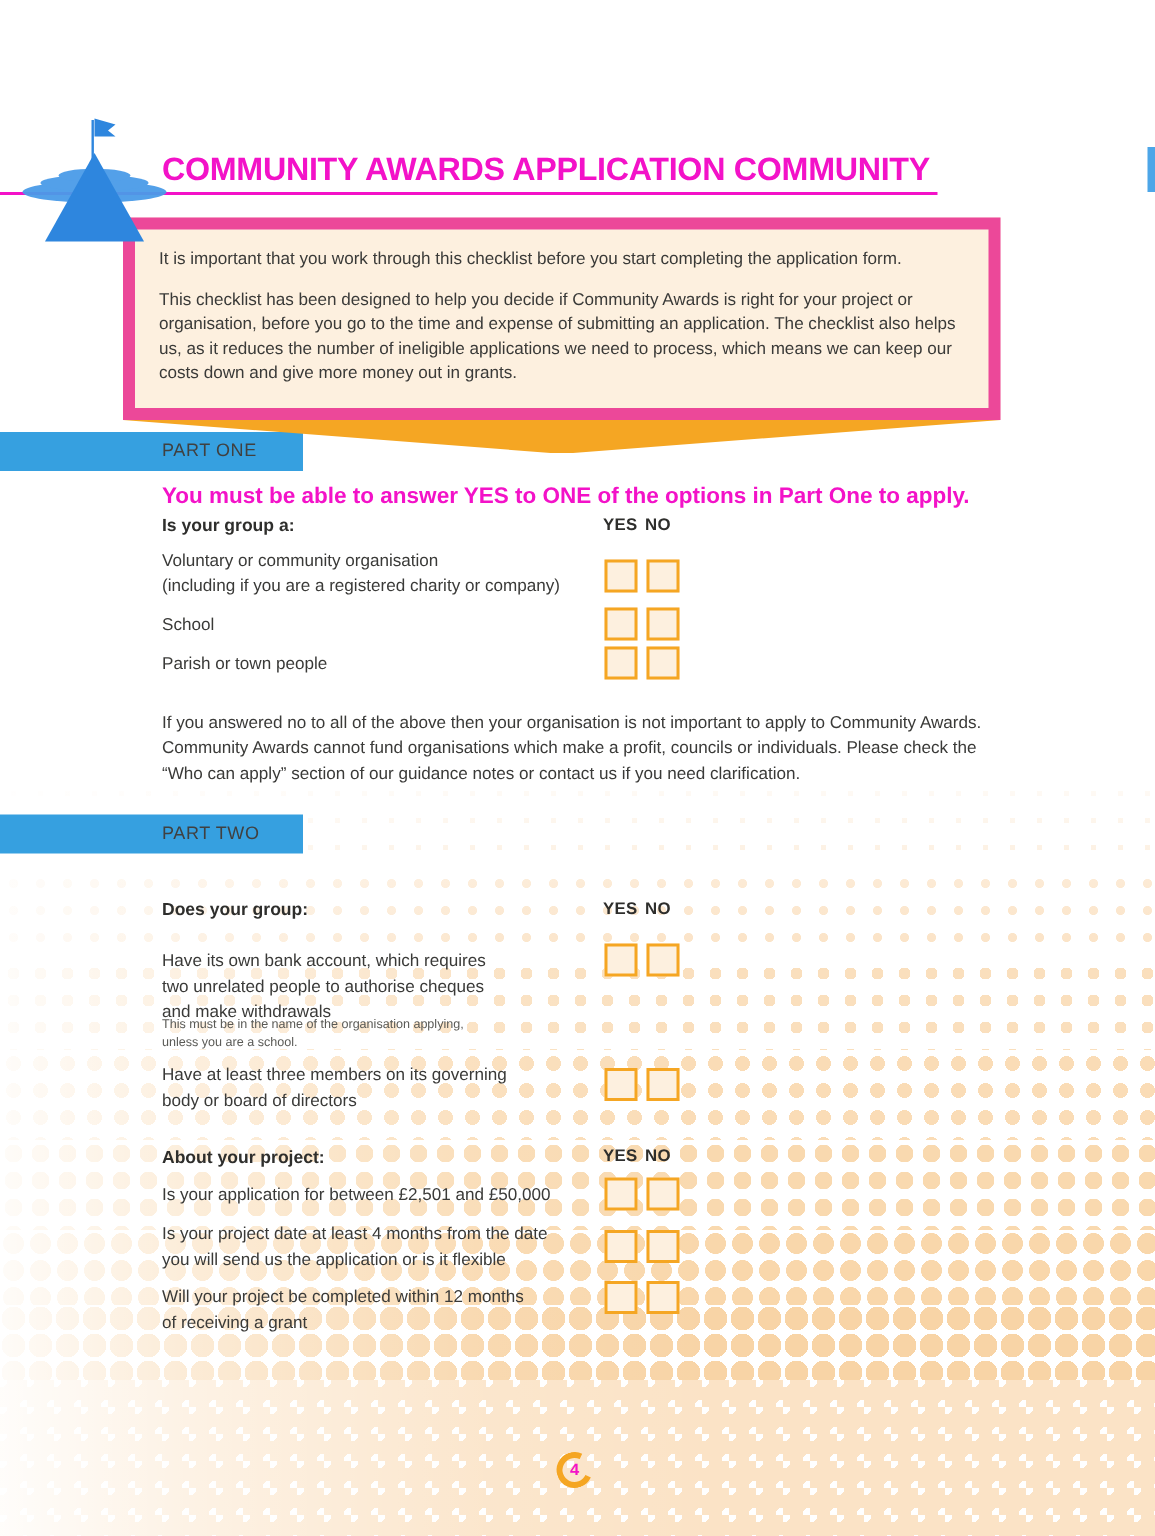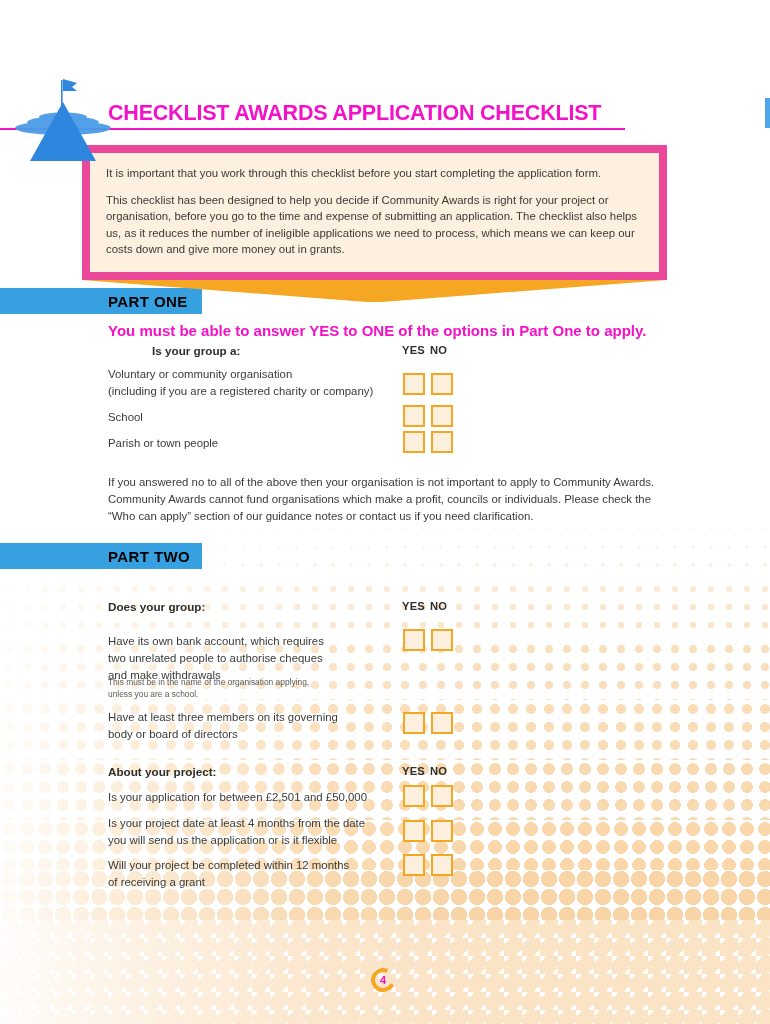--- a/index.html
+++ b/index.html
@@ -116,24 +116,24 @@
     left: 0;
     width: 202px;
     height: 26px;
     background: #36A0E0;
     z-index: 3;
   }
   .part-bar span {
     position: absolute;
     left: 108px;
     top: 5px;
-    font-size: 15px;
-    font-weight: bold;
+    font-size: 12px;
+    font-weight: normal;
     letter-spacing: 0.4px;
-    color: #000000;
+    color: #404040;
     white-space: nowrap;
   }
 
   
   .block { position: absolute; left: 108px; z-index: 3; }
 
   .lead {
     font-size: 15px;
     font-weight: bold;
     color: #F312C8;
@@ -244,40 +244,40 @@
       <g fill="#4A9BE8" opacity="0.95">
         <ellipse cx="55" cy="66" rx="48" ry="7"></ellipse>
         <ellipse cx="55" cy="60" rx="36" ry="5.5"></ellipse>
         <ellipse cx="55" cy="55" rx="24" ry="4.5"></ellipse>
       </g>
       <path d="M55 40 L88 99 L22 99 Z" fill="#2E86DE"></path>
     </svg>
   </div>
 
   <div class="title-rule"></div>
-  <div class="page-title">CHECKLIST AWARDS APPLICATION CHECKLIST</div>
+  <div class="page-title">COMMUNITY AWARDS APPLICATION COMMUNITY</div>
 
   <div class="callout-wrap">
     <div class="callout">
       <p>It is important that you work through this checklist before you start completing the application form.</p>
       <p>This checklist has been designed to help you decide if Community Awards is right for your project or organisation, before you go to the time and expense of submitting an application. The checklist also helps us, as it reduces the number of ineligible applications we need to process, which means we can keep our costs down and give more money out in grants.</p>
     </div>
     <div class="callout-tail">
       <svg width="585" height="22" viewBox="0 0 585 22" preserveAspectRatio="none">
         <polygon points="0,0 585,0 300,22 285,22" fill="#F5A623"></polygon>
       </svg>
     </div>
   </div>
 
   <div class="part-bar" style="top:288px;">
     <span>PART ONE</span>
   </div>
 
   <div class="block lead" style="top:322px;">You must be able to answer YES to ONE of the options in Part One to apply.</div>
-  <div class="block subhead" style="top:344px;margin-left:44px;">Is your group a:</div>
+  <div class="block subhead" style="top:344px;">Is your group a:</div>
 
   <div class="yn-head" style="left:402px;top:344px;">
     <span class="yes">YES</span><span>NO</span>
   </div>
 
   <div class="block q-text" style="top:366px;width:280px;white-space:pre-line;">Voluntary or community organisation
 (including if you are a registered charity or company)</div>
   <div class="cb-pair" style="left:403px;top:373px;">
     <div class="cb"></div>
     <div class="cb"></div>

